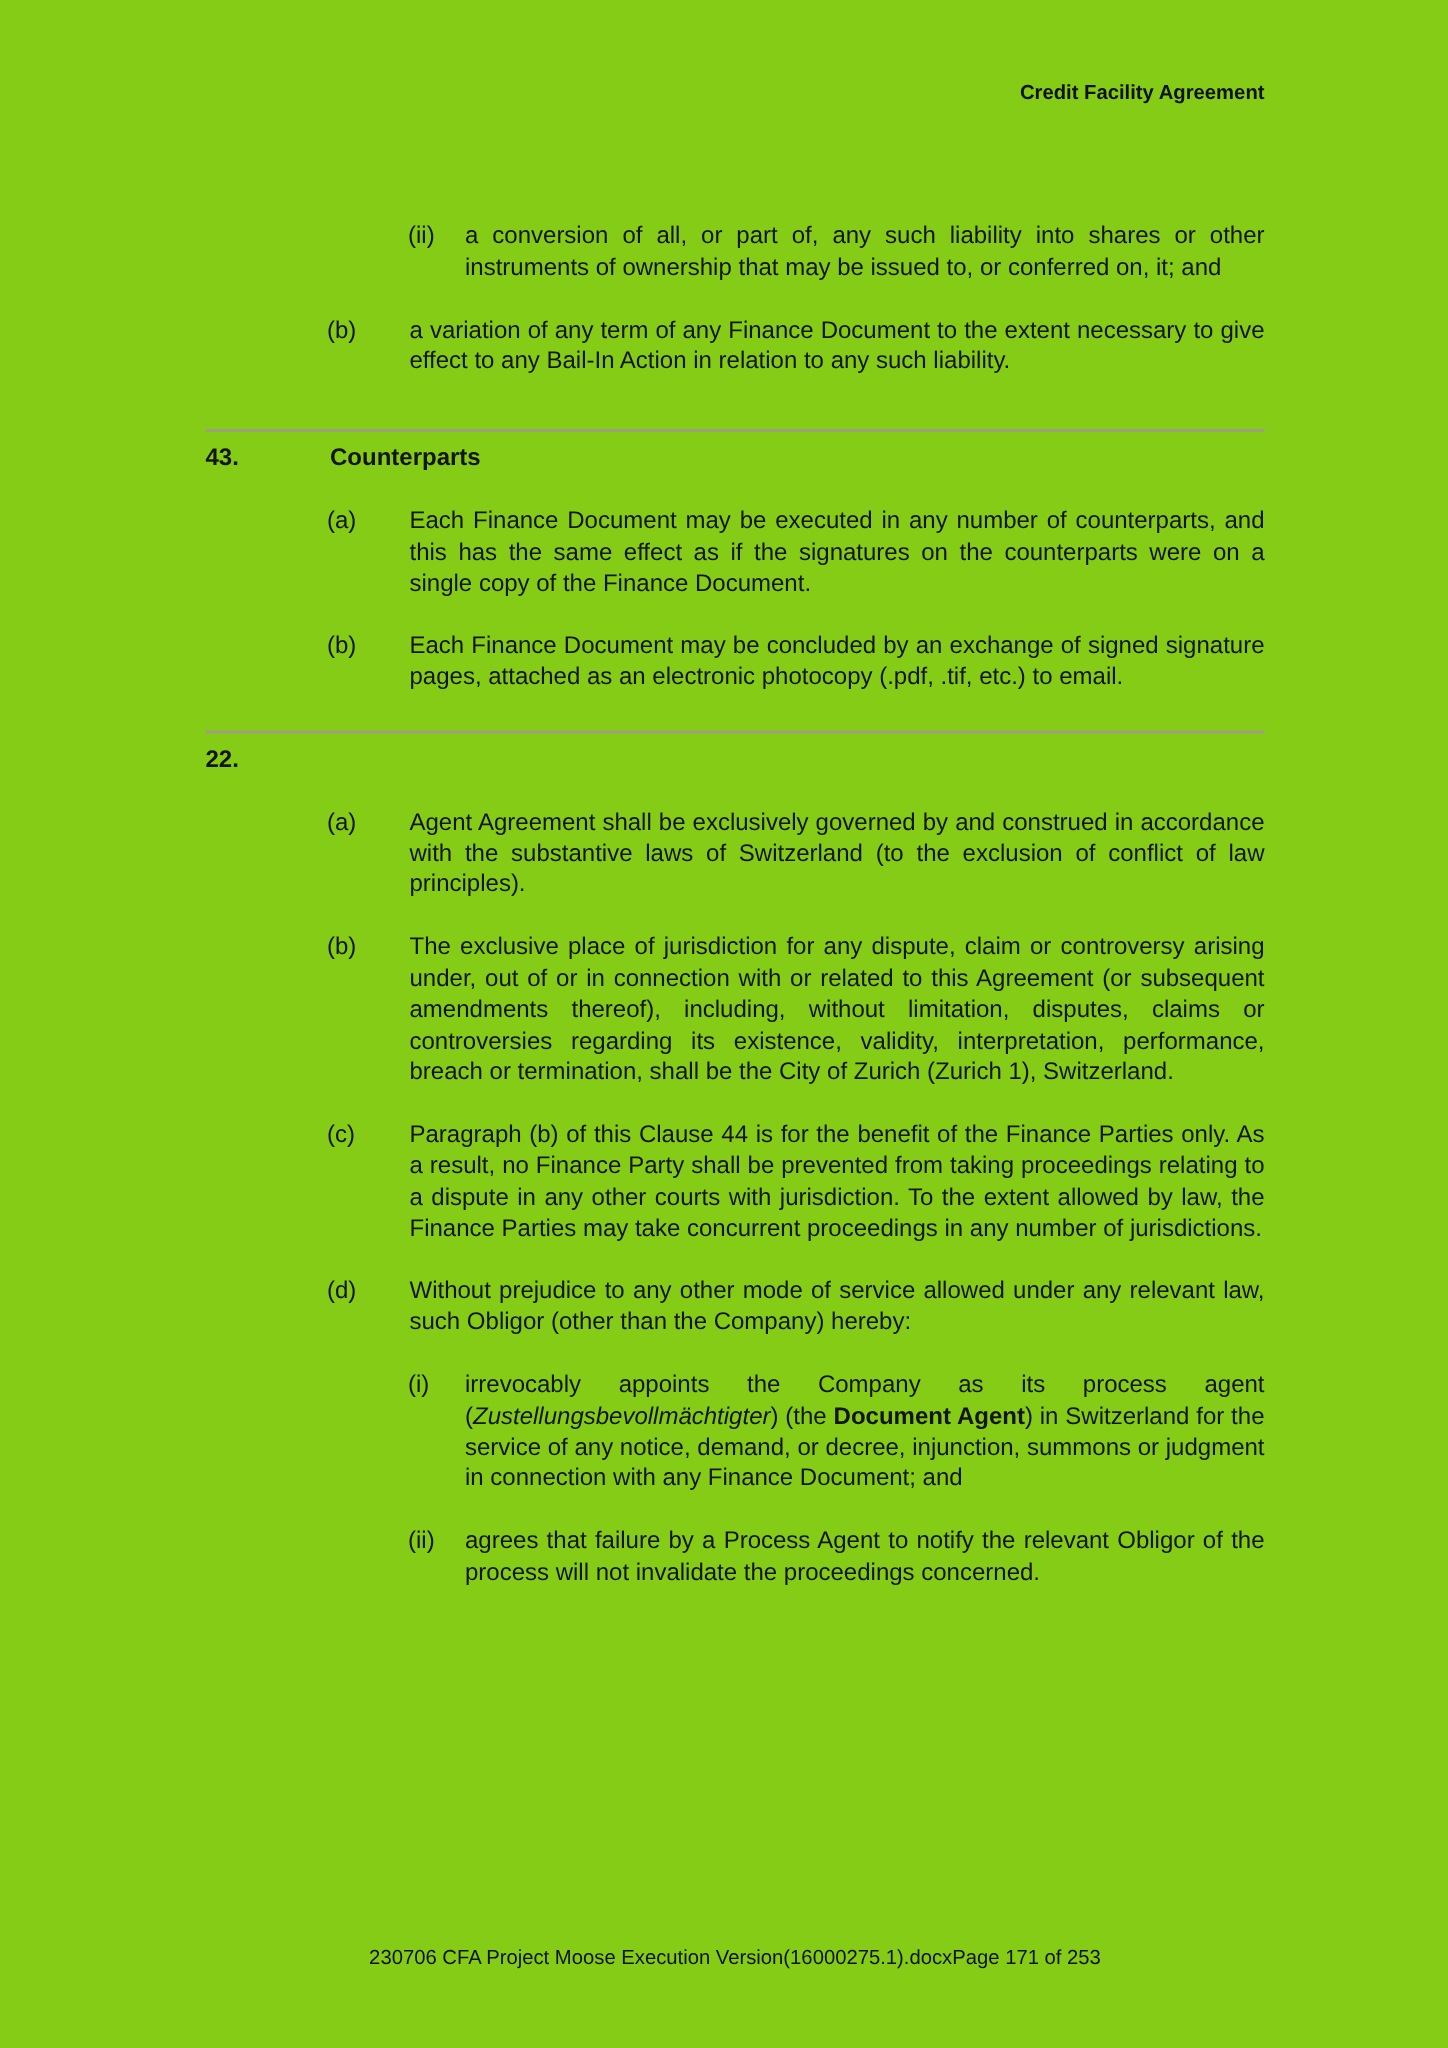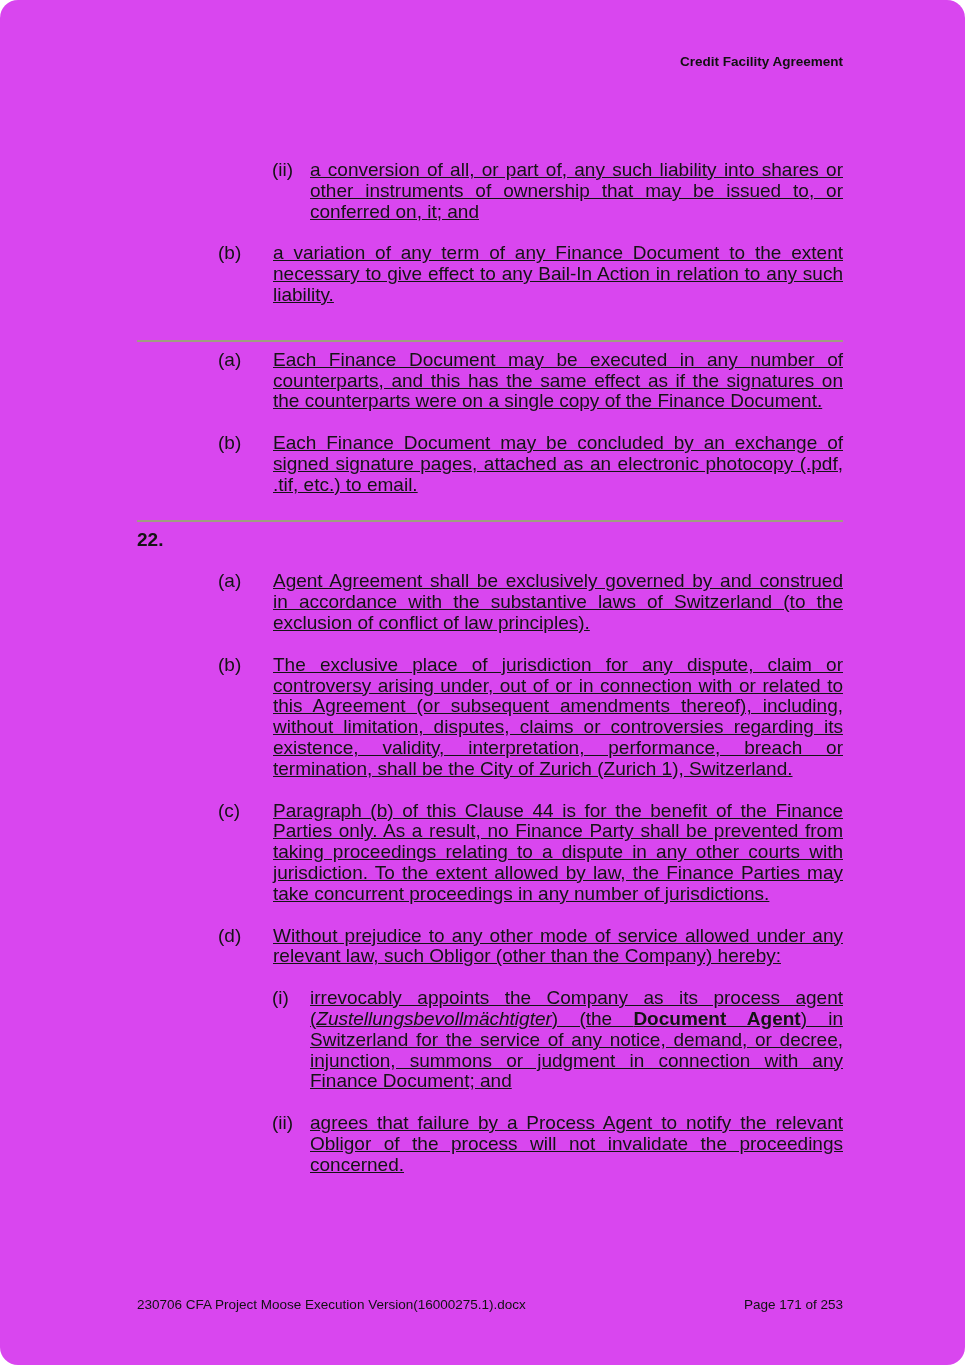--- a/index.html
+++ b/index.html
@@ -4,39 +4,39 @@
 <style>
   html, body { margin: 0; padding: 0; }
   body {
     width: 965px; height: 1365px;
     background: #ffffff;
     font-family: "Liberation Sans", sans-serif;
     color: #141414;
     overflow: hidden;
     position: relative;
   }
-  .page { position: absolute; inset: 0; background: #d946ef; border-radius: 18px; }
+  .page { position: absolute; inset: 0; background: #84cc16; }
 
   .header {
     position: absolute;
     top: 54px; right: 122px;
     font-size: 13.5px;
     font-weight: bold;
     color: #111;
   }
 
   .content {
     position: absolute;
-    top: 160px; left: 137px;
+    top: 148px; left: 137px;
     width: 706px;
-    font-size: 19px;
+    font-size: 16px;
     line-height: 20.8px;
   }
 
-  .para-text { text-align: justify; text-decoration: underline; }
+  .para-text { text-align: justify; }
 
   
   .l2 {
     display: grid;
     grid-template-columns: 55px 1fr;
     margin-left: 81px;
     margin-bottom: 21px;
   }
   
   .l3 {
@@ -63,21 +63,21 @@
   }
 
   .italic { font-style: italic; }
   .bold { font-weight: bold; }
 
   .footer {
     position: absolute;
     left: 137px; right: 122px;
     top: 1297px;
     display: flex;
-    justify-content: space-between;
+    justify-content: center;
     font-size: 13.5px;
     color: #111;
   }
 </style>
 </head>
 <body>
 
 <div class="page">
 
   <div class="header">Credit Facility Agreement</div>
@@ -88,20 +88,24 @@
       <span class="marker">(ii)</span>
       <span class="para-text">a conversion of all, or part of, any such liability into shares or other instruments of ownership that may be issued to, or conferred on, it; and</span>
     </div>
 
     <div class="l2">
       <span class="marker">(b)</span>
       <span class="para-text">a variation of any term of any Finance Document to the extent necessary to give effect to any Bail-In Action in relation to any such liability.</span>
     </div>
 
     <div class="rule rule-1"></div>
+    <div class="sec-heading">
+      <span>43.</span>
+      <span>Counterparts</span>
+    </div>
     <div class="l2">
       <span class="marker">(a)</span>
       <span class="para-text">Each Finance Document may be executed in any number of counterparts, and this has the same effect as if the signatures on the counterparts were on a single copy of the Finance Document.</span>
     </div>
     <div class="l2">
       <span class="marker">(b)</span>
       <span class="para-text">Each Finance Document may be concluded by an exchange of signed signature pages, attached as an electronic photocopy (.pdf, .tif, etc.) to email.</span>
     </div>
 
     <div class="rule rule-2"></div>

